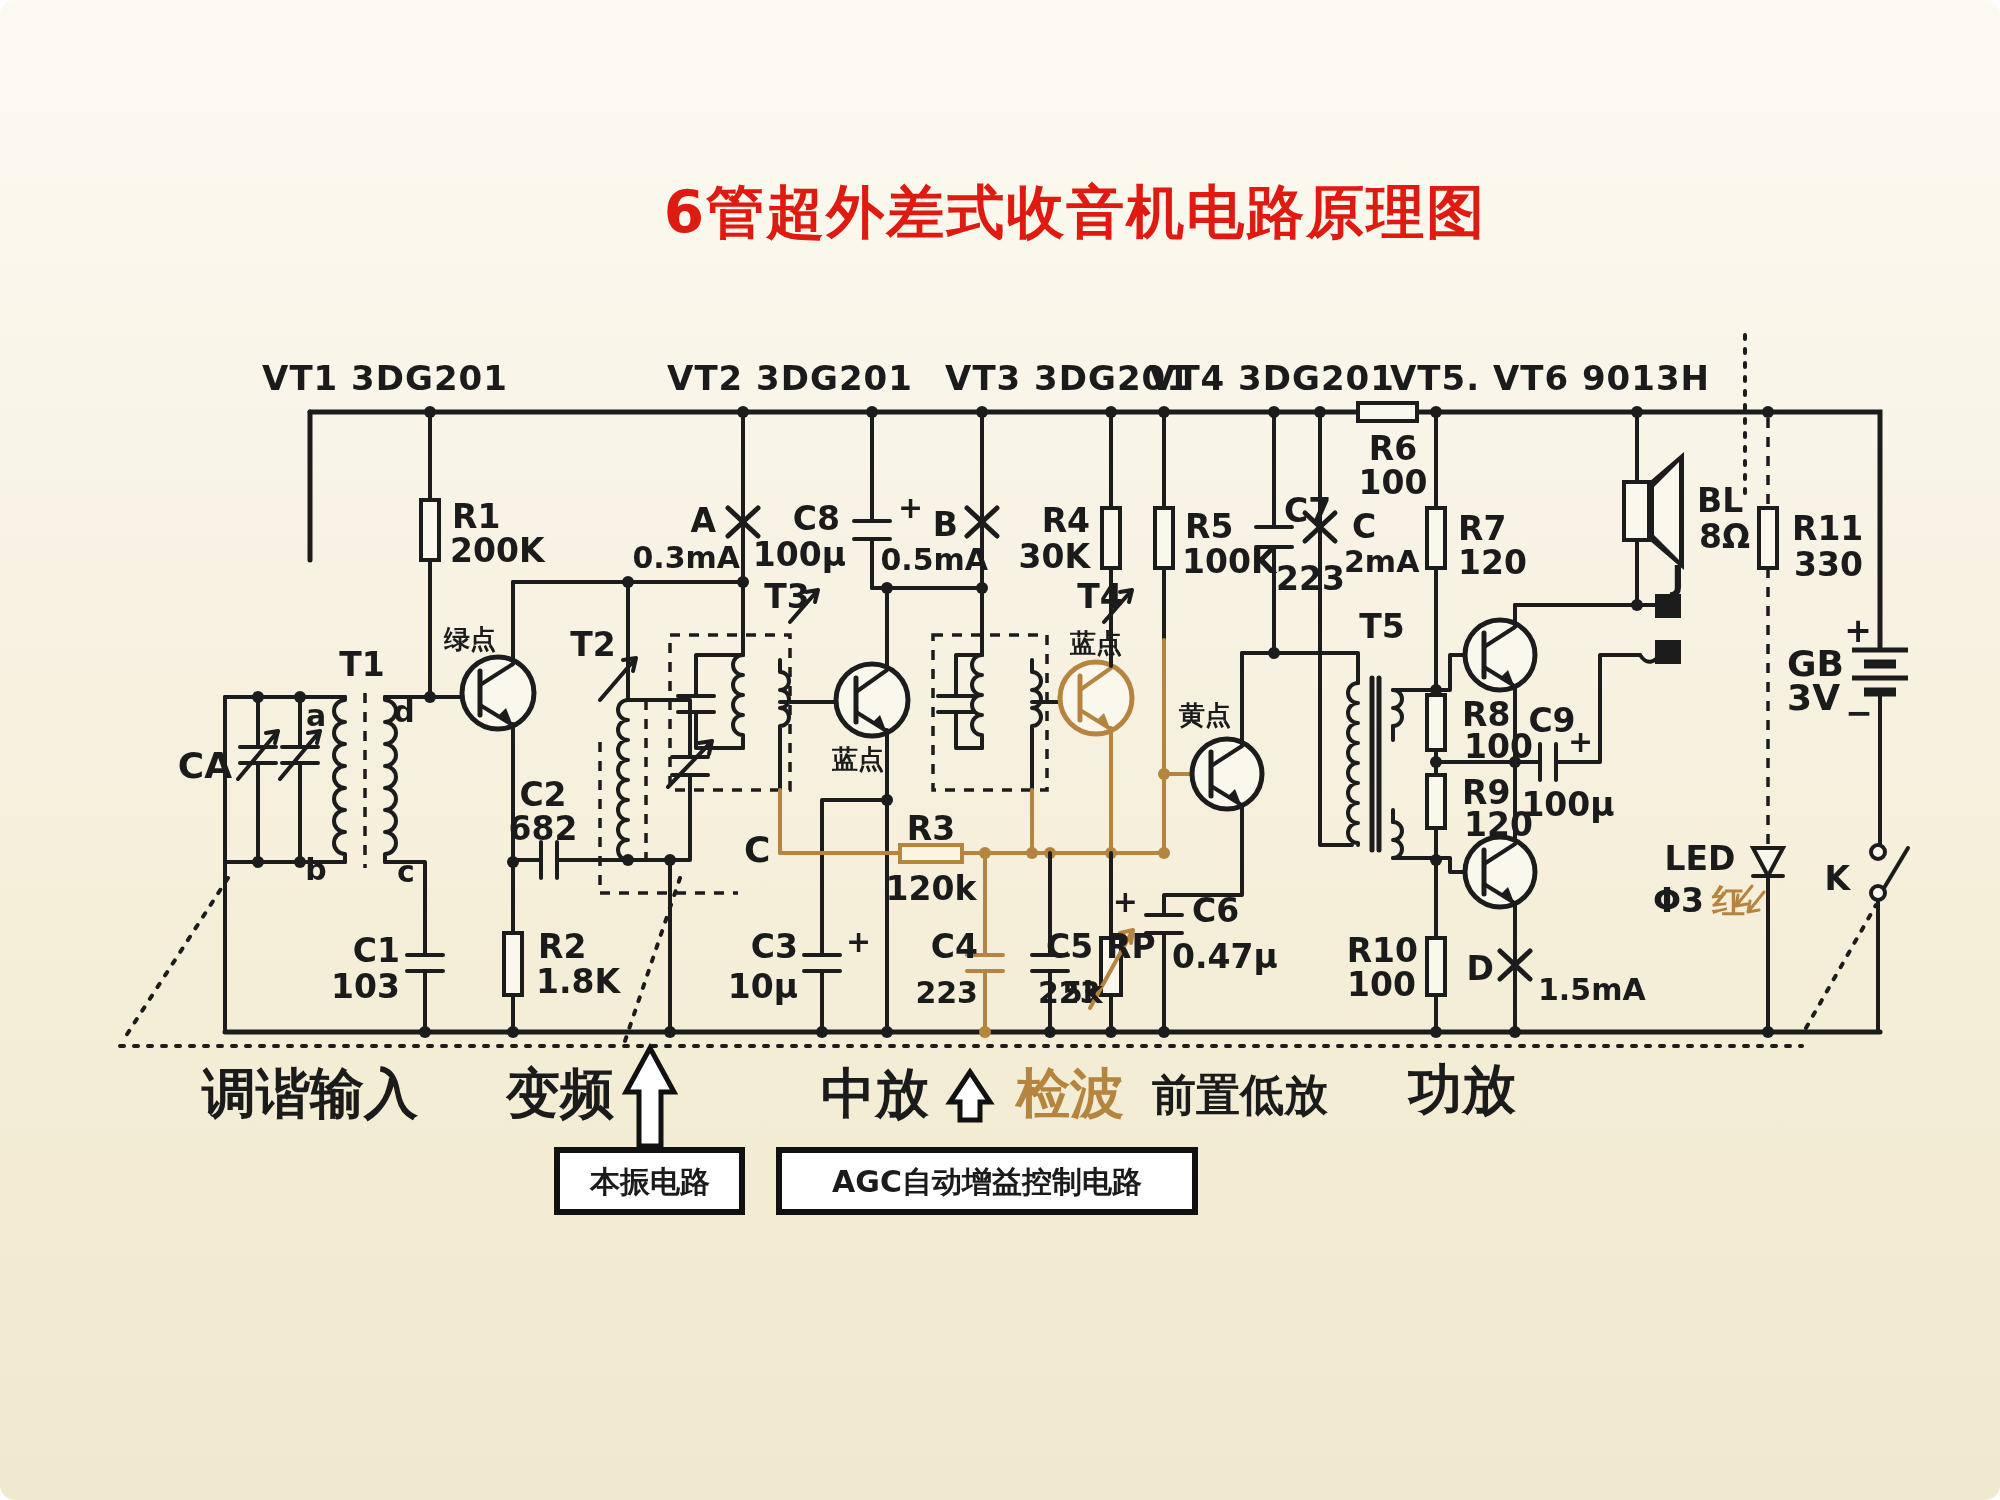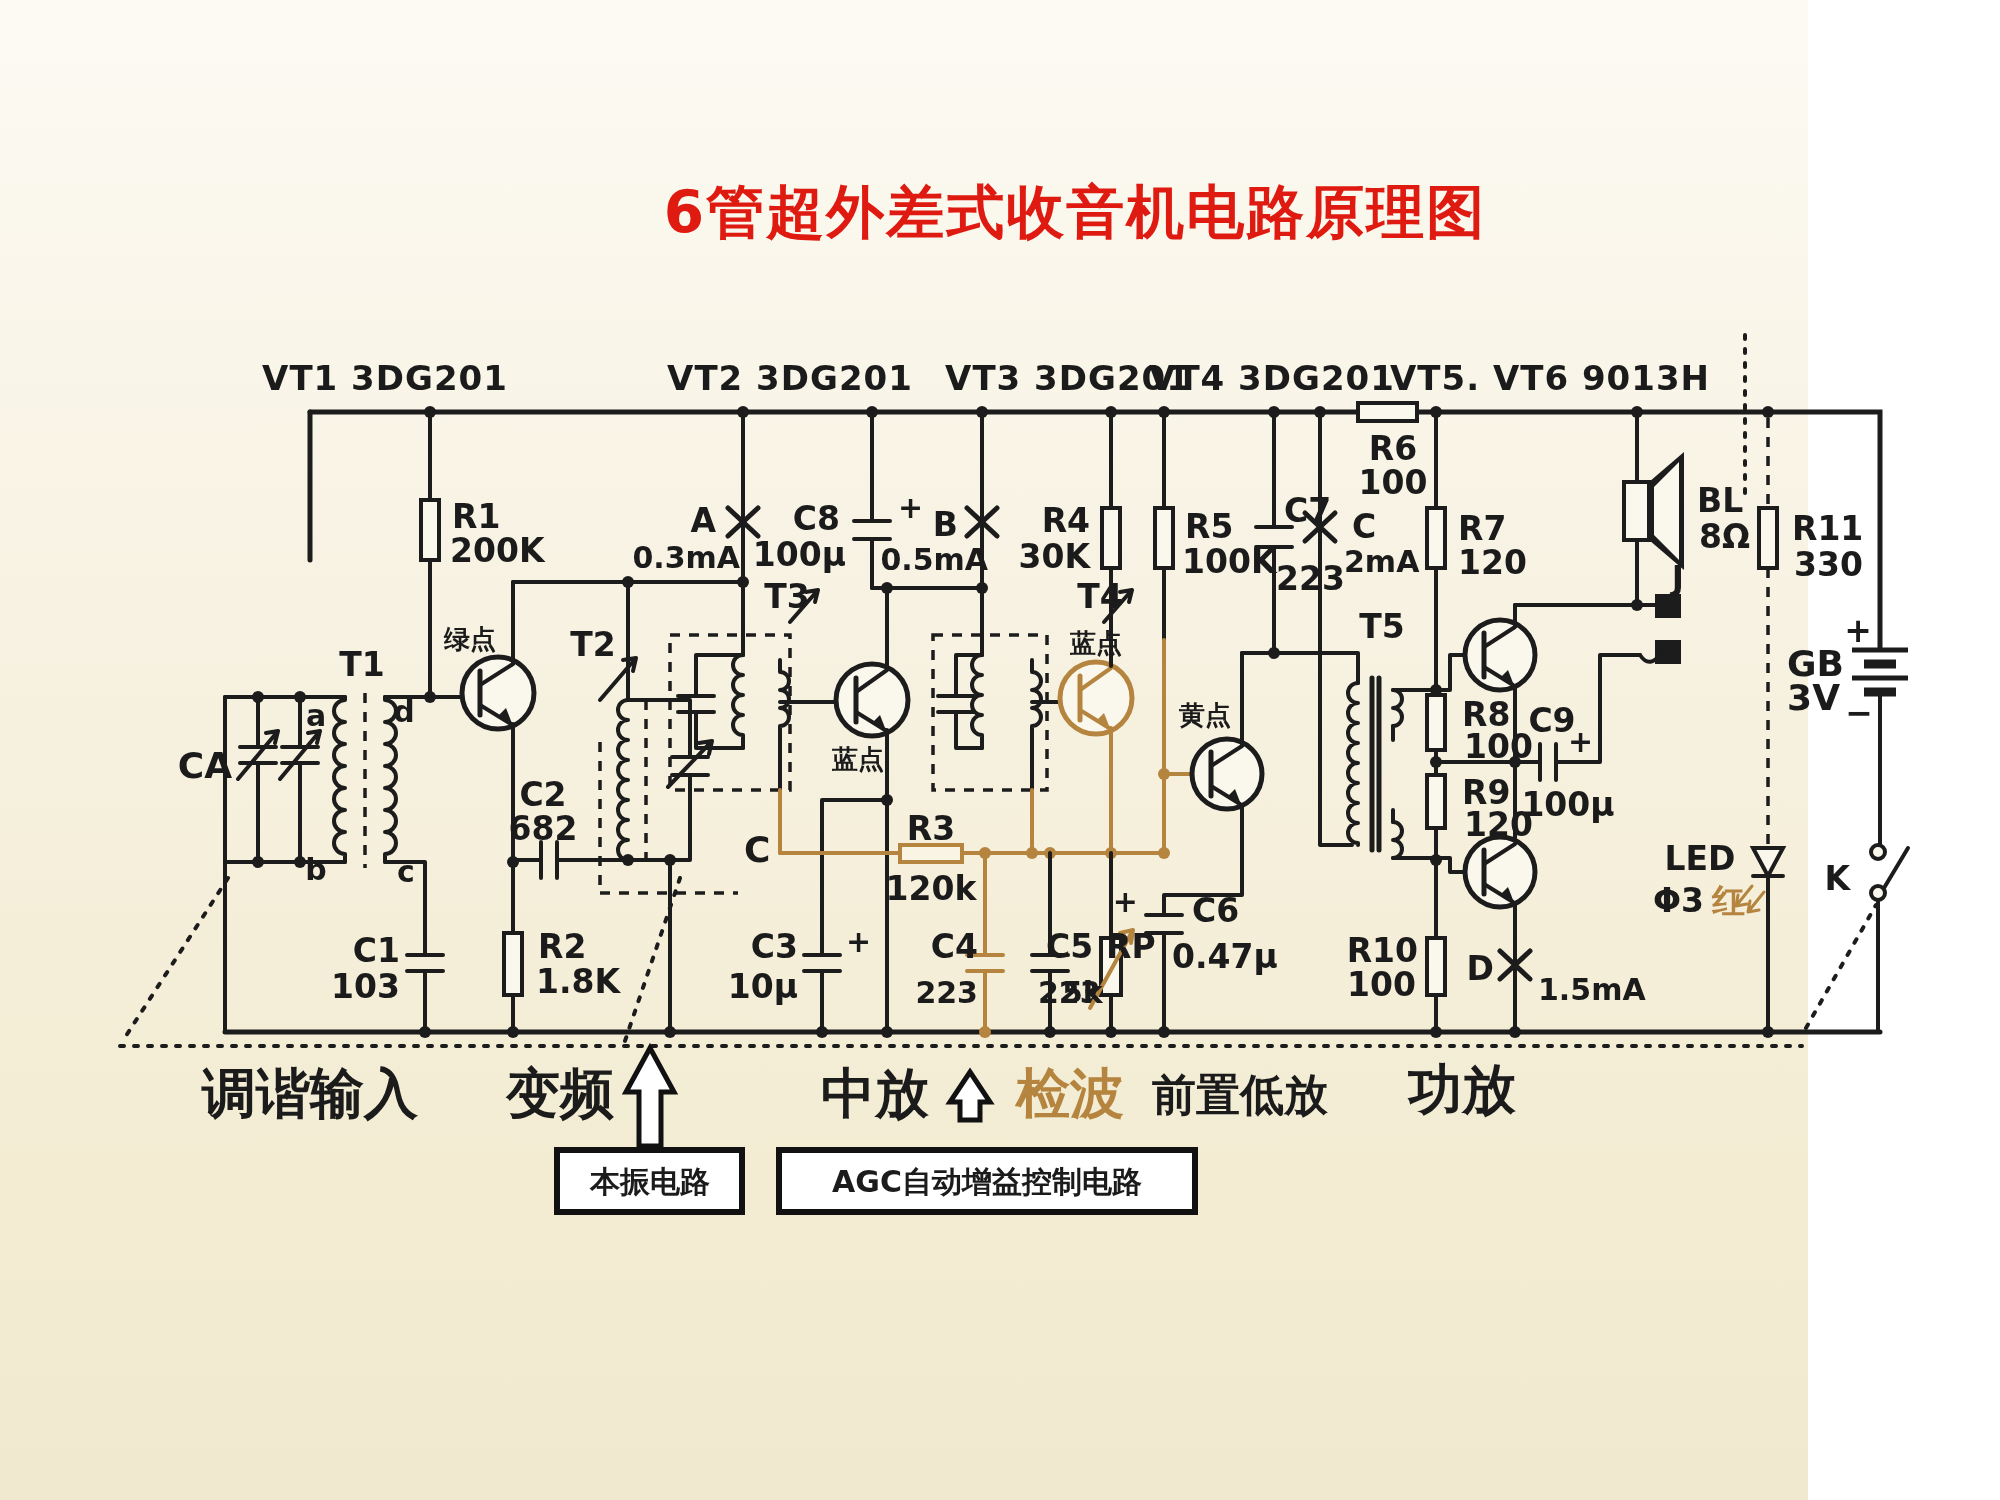--- a/index.html
+++ b/index.html
@@ -1,18 +1,18 @@
 <!DOCTYPE html>
 <html><head>
 <meta charset="utf-8">
 <style>
   html,body{margin:0;padding:0;}
   body{width:2000px;height:1500px;overflow:hidden;font-family:"DejaVu Sans",sans-serif;}
-  #page{width:1808px;height:1500px;position:relative;
-        background:linear-gradient(180deg,#fcfaf3 0%,#f7f2e2 40%,#f3ecd3 78%,#f1e9cf 100%);}
+  #page{width:2000px;height:1500px;position:relative;
+        background:linear-gradient(180deg,#fcfaf3 0%,#f7f2e2 40%,#f3ecd3 78%,#f1e9cf 100%);border-radius:15px;}
   svg{position:absolute;left:0;top:0;}
   .w  {stroke:#1c1c1c;stroke-width:4;fill:none;stroke-linecap:round;stroke-linejoin:round;}
   .w2 {stroke:#1c1c1c;stroke-width:5;fill:none;stroke-linecap:round;}
   .wd {stroke:#1c1c1c;stroke-width:3.5;fill:none;stroke-dasharray:10 9;}
   .wdot{stroke:#1c1c1c;stroke-width:4;fill:none;stroke-dasharray:4 10;stroke-linecap:round;}
   .tan{stroke:#b5853f;}
   .tanf{fill:#b5853f;}
   .box{fill:#ffffff;stroke:#111;stroke-width:6;}
   .comp{fill:#faf7ec;stroke:#1c1c1c;stroke-width:4;}
   .dot{fill:#1c1c1c;stroke:none;}

